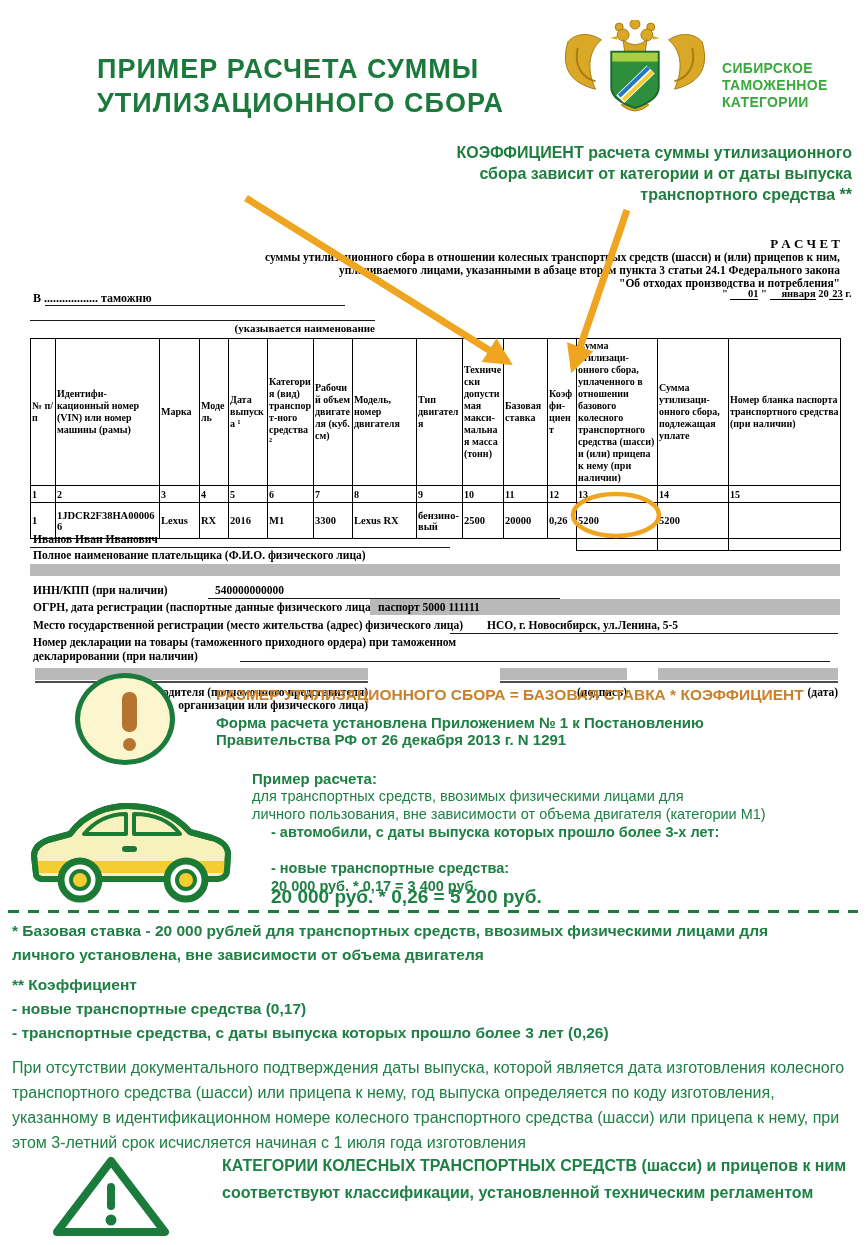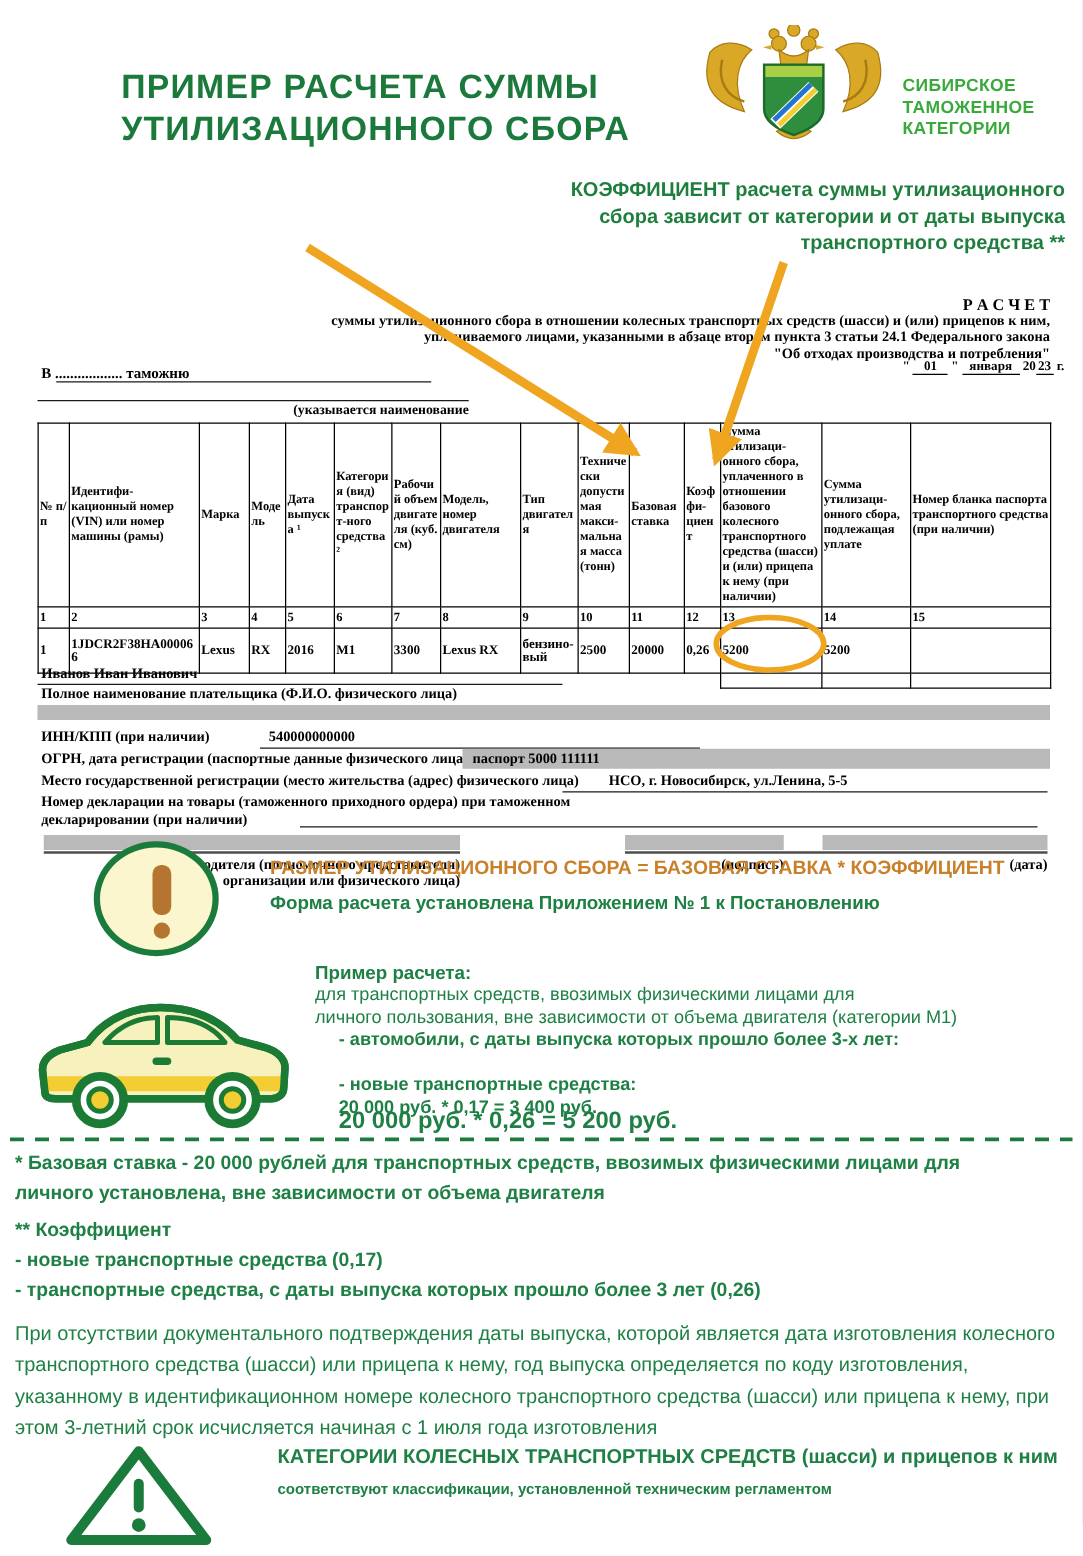--- a/index.html
+++ b/index.html
@@ -18,21 +18,21 @@
   .gtxt{color:#1e8044}
   .plabel{position:absolute;font-family:"Liberation Serif",serif;font-weight:bold;font-size:11.5px;white-space:nowrap}
   table.calc{border-collapse:collapse;table-layout:fixed;font-family:"Liberation Serif",serif;background:#fff}
   table.calc td{border:1px solid #000;font-weight:bold;vertical-align:middle;
                 overflow-wrap:anywhere;padding:0 1px}
   tr.hdr td{font-size:10px;line-height:1.2;height:146px}
   tr.nums td{font-size:10px;height:16px}
   tr.data td{font-size:10.5px;height:35px}
   tr.strip td{border:none;height:11px}
   tr.strip td.bordered{border:1px solid #000}
-  .du{display:inline-block;text-align:center;border-bottom:1px solid #000}
+  .du{display:inline-block;text-align:right;border-bottom:1px solid #000}
   .dash{position:absolute;height:3px;
         background:repeating-linear-gradient(90deg,#1b7b3c 0 11px,transparent 11px 20px)}
   .excl-circle{position:absolute;width:100px;height:92px;border-radius:50%;
                background:#fbf6cd;border:5px solid #1b7b3c;box-sizing:border-box}
   .excl-bar{position:absolute;left:42px;top:14px;width:15px;height:40px;border-radius:7px;background:#b5742f}
   .excl-dot{position:absolute;left:43px;top:60px;width:13px;height:13px;border-radius:50%;background:#b5742f}
   svg{display:block}
 </style>
 </head>
 <body>
@@ -219,20 +219,21 @@
   <div class="plabel ctr" style="left:500px;top:686px;width:127px;white-space:normal">(подпись)</div>
   <div class="plabel ctr" style="left:658px;top:686px;width:180px;white-space:normal">(дата)</div>
 
   <div class="excl-circle" style="left:75px;top:673px">
     <div class="excl-bar"></div>
     <div class="excl-dot"></div>
   </div>
 
   <div class="abs fb" style="left:216px;top:686px;font-size:15.5px;color:#c9802a">РАЗМЕР УТИЛИЗАЦИОННОГО СБОРА = БАЗОВАЯ СТАВКА * КОЭФФИЦИЕНТ</div>
   <div class="abs fb gtxt" style="left:216px;top:714px;font-size:15px">Форма расчета установлена Приложением № 1 к Постановлению</div>
+  <div class="abs fb gtxt" style="left:216px;top:731px;font-size:15px">Правительства РФ от 26 декабря 2013 г. N 1291</div>
 
   <svg class="abs" style="left:22px;top:798px" width="220" height="106" viewBox="0 0 220 106">
     <path d="M14,76 L12,58 C12,50 18,45 26,42 L48,36 C64,14 88,8 106,8 C130,8 152,16 168,34 L190,40 C200,43 206,49 206,56 L205,72 C205,78 200,81 195,81 L22,81 C17,81 14,79 14,76 Z" fill="#f7f2bd" stroke="#1b7b34" stroke-width="6" stroke-linejoin="round"></path>
     <rect x="15" y="63" width="189" height="12" fill="#f4cd32"></rect>
     <path d="M14,76 L12,58 C12,50 18,45 26,42 L48,36 C64,14 88,8 106,8 C130,8 152,16 168,34 L190,40 C200,43 206,49 206,56 L205,72 C205,78 200,81 195,81 L22,81 C17,81 14,79 14,76 Z" fill="none" stroke="#1b7b34" stroke-width="6" stroke-linejoin="round"></path>
     <path d="M62,36 L104,36 L104,16 C88,16 74,22 62,36 Z" fill="#f7f2bd" stroke="#1b7b34" stroke-width="4" stroke-linejoin="round"></path>
     <path d="M112,36 L158,36 C146,20 128,16 112,16 Z" fill="#f7f2bd" stroke="#1b7b34" stroke-width="4" stroke-linejoin="round"></path>
     <rect x="100" y="48" width="15" height="6" rx="3" fill="#1b7b34"></rect>
     <circle cx="58" cy="82" r="19" fill="#ffffff" stroke="#1b7b34" stroke-width="7"></circle>
     <circle cx="58" cy="82" r="9" fill="#f4cd32" stroke="#1b7b34" stroke-width="4"></circle>
@@ -257,21 +258,21 @@
   <div class="abs fb gtxt" style="left:12px;top:1024px;font-size:15.5px">- транспортные средства, с даты выпуска которых прошло более 3 лет (0,26)</div>
 
   <div class="abs gtxt" style="left:12px;top:1055px;width:844px;font-size:16px;line-height:25px">При отсутствии документального подтверждения даты выпуска, которой является дата изготовления колесного транспортного средства (шасси) или прицепа к нему, год выпуска определяется по коду изготовления, указанному в идентификационном номере колесного транспортного средства (шасси) или прицепа к нему, при этом 3-летний срок исчисляется начиная с 1 июля года изготовления</div>
 
   <svg class="abs" style="left:46px;top:1152px" width="130" height="90" viewBox="0 0 130 90">
     <path d="M65,9 L119,80 L11,80 Z" fill="none" stroke="#1b7b3c" stroke-width="8" stroke-linejoin="round"></path>
     <rect x="61" y="31" width="8" height="27" rx="4" fill="#1b7b3c"></rect>
     <circle cx="65" cy="68" r="5.5" fill="#1b7b3c"></circle>
   </svg>
   <div class="abs fb gtxt" style="left:222px;top:1157px;font-size:16px">КАТЕГОРИИ КОЛЕСНЫХ ТРАНСПОРТНЫХ СРЕДСТВ (шасси) и прицепов к ним</div>
-  <div class="abs fb gtxt" style="left:222px;top:1184px;font-size:12px">соответствуют классификации, установленной техническим регламентом</div>
+  <div class="abs fb gtxt" style="left:222px;top:1184px;font-size:16px">соответствуют классификации, установленной техническим регламентом</div>
 
   <svg class="abs" style="left:0;top:0;pointer-events:none" width="866" height="1245" viewBox="0 0 866 1245">
     <defs>
       <marker id="ah" viewBox="0 0 10 10" refX="8" refY="5" markerWidth="4" markerHeight="4" orient="auto-start-reverse">
         <path d="M0,0 L10,5 L0,10 Z" fill="#efa51f"></path>
       </marker>
     </defs>
     <line x1="246" y1="198" x2="508" y2="362" stroke="#efa51f" stroke-width="7" marker-end="url(#ah)"></line>
     <line x1="627" y1="210" x2="573" y2="368" stroke="#efa51f" stroke-width="7" marker-end="url(#ah)"></line>
     <ellipse cx="616" cy="515" rx="43" ry="21" fill="none" stroke="#efa51f" stroke-width="4.5"></ellipse>

